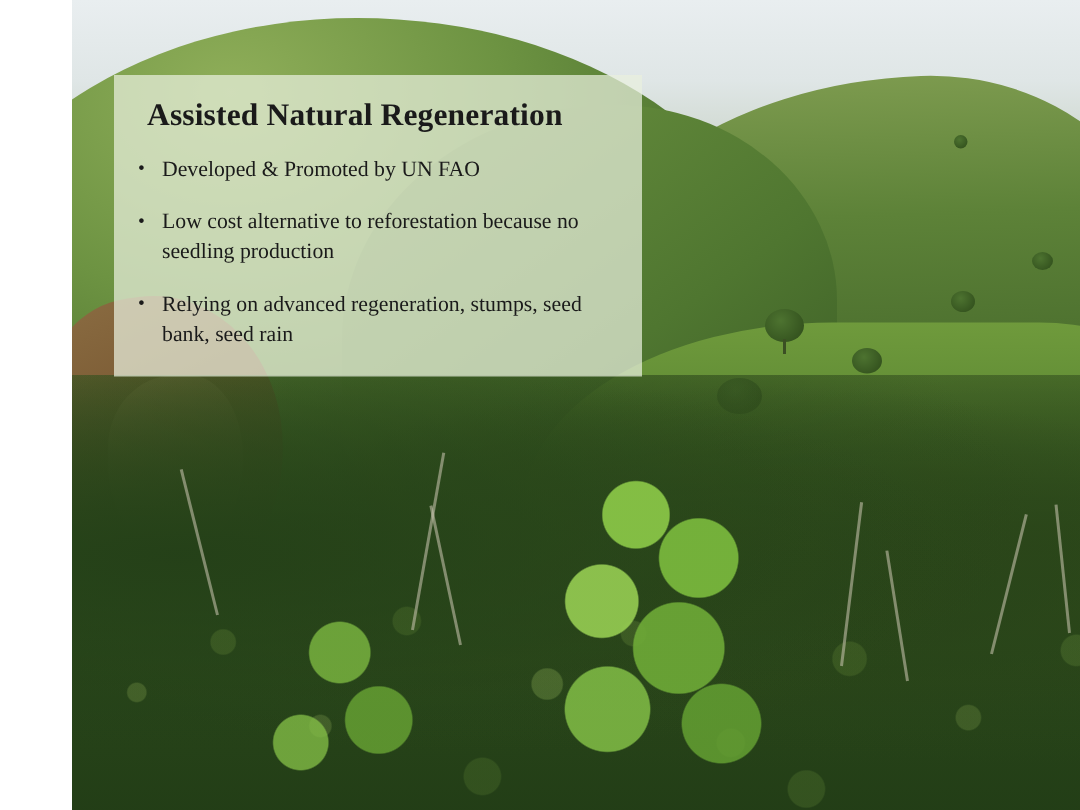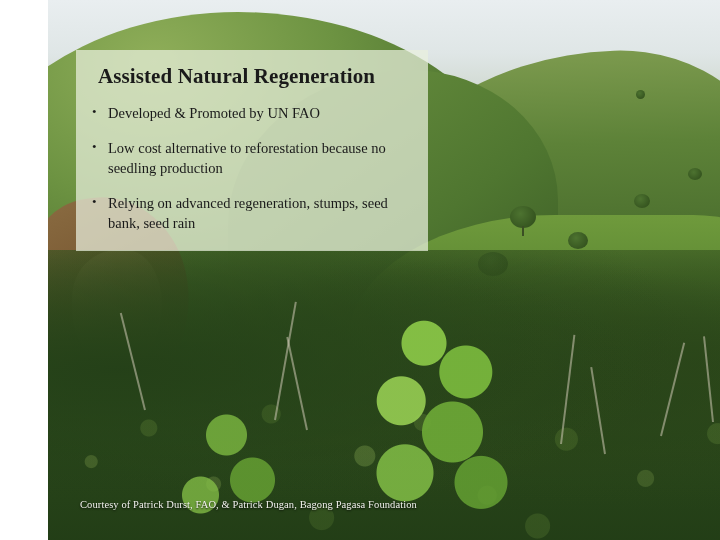--- a/index.html
+++ b/index.html
@@ -245,15 +245,14 @@
         <span class="dot">•</span>
         <span class="btext">Low cost alternative to reforestation because no seedling production</span>
       </li>
       <li>
         <span class="dot">•</span>
         <span class="btext">Relying on advanced regeneration, stumps, seed bank, seed rain</span>
       </li>
     </ul>
   </div>
 
-  <div class="credit">Courtesy of Patrick Durst, FAO, &amp; Patrick Dugan, Bagong Pagasa Foundation</div>
 
 </div>
 
 </body></html>

